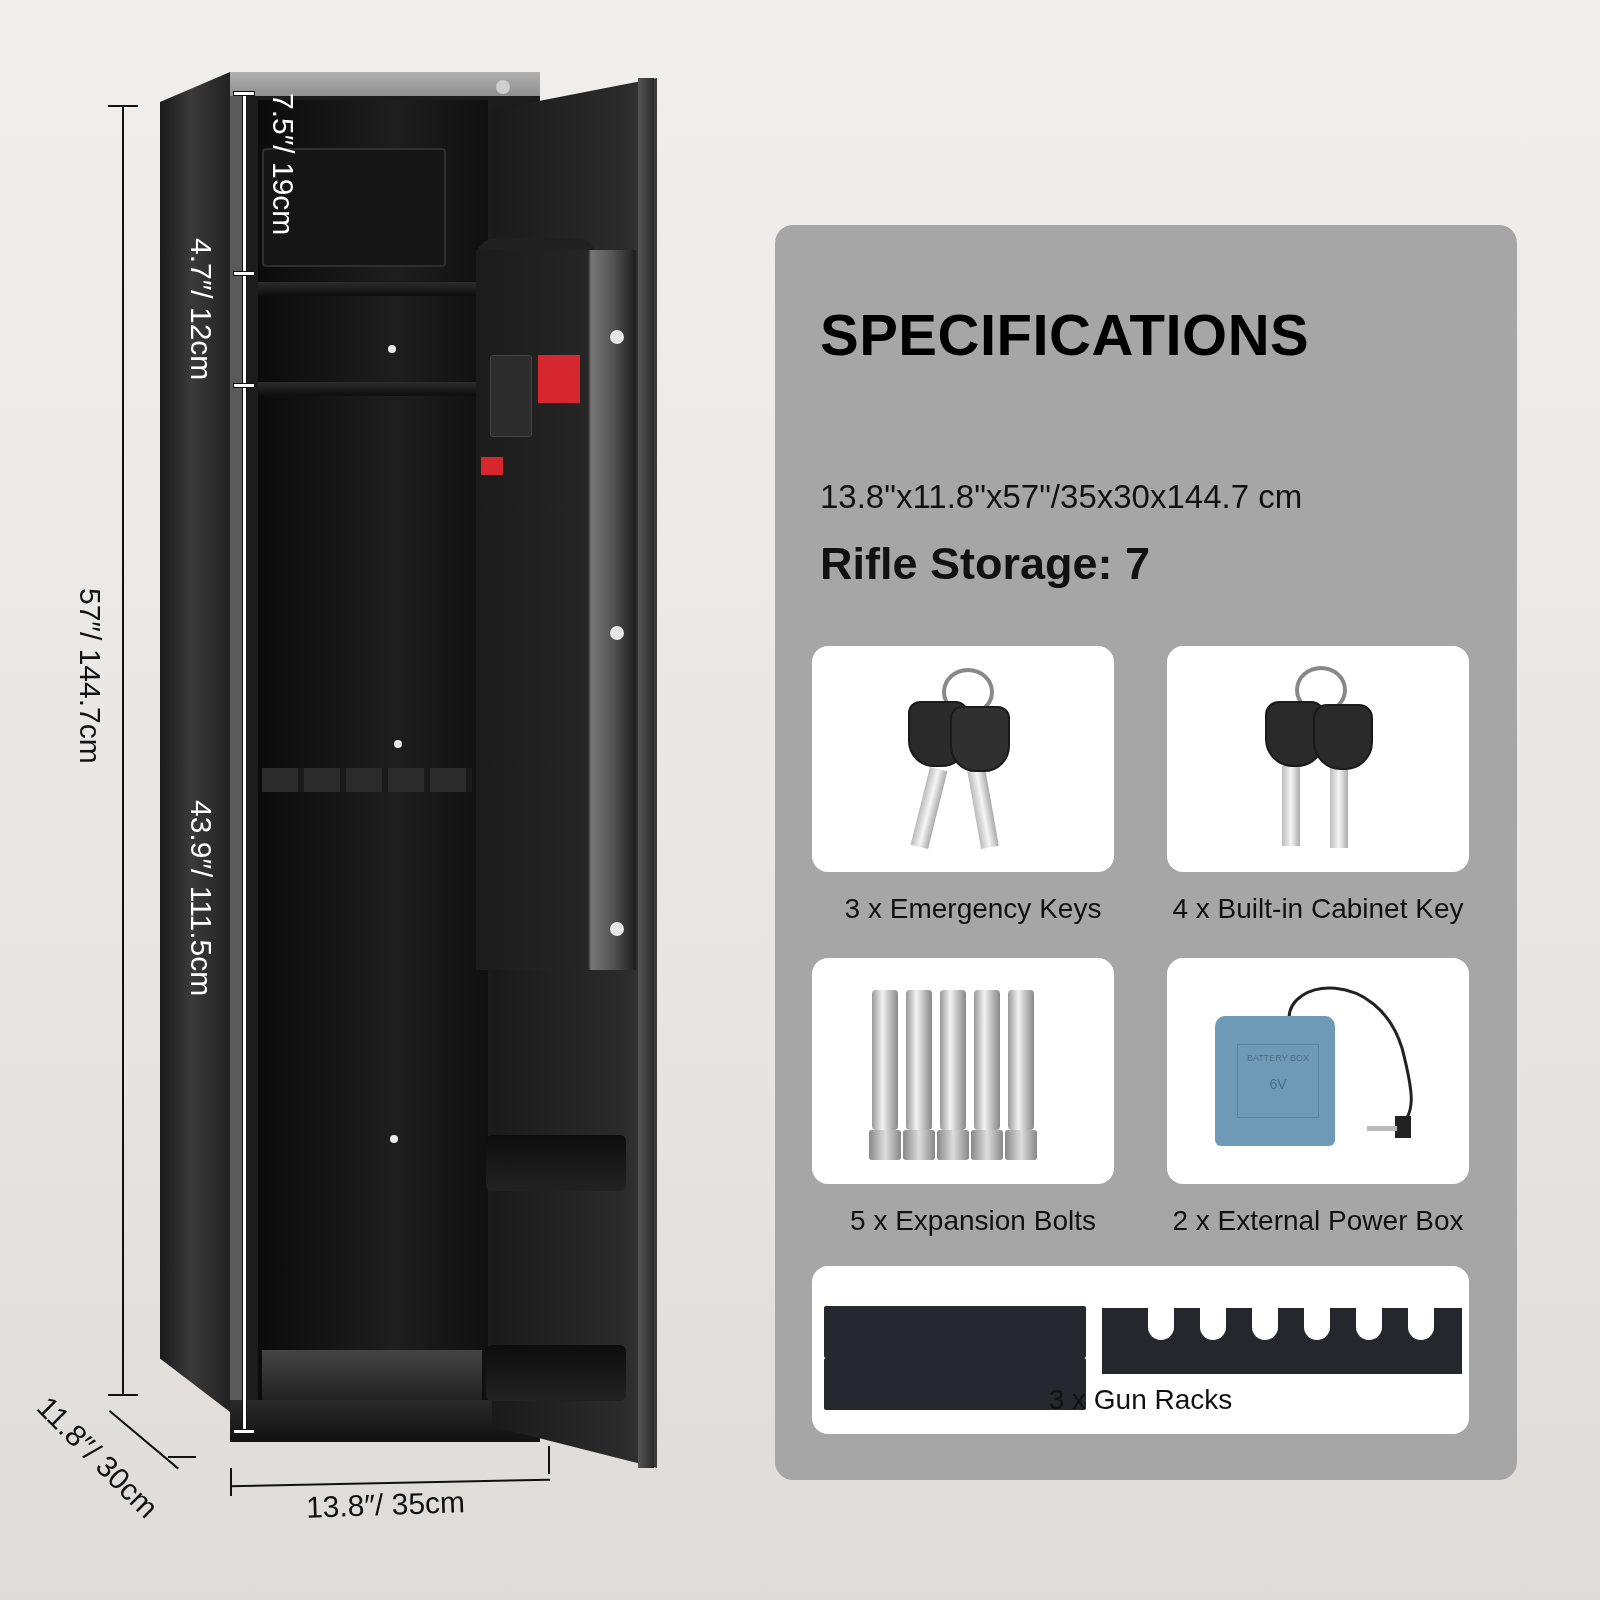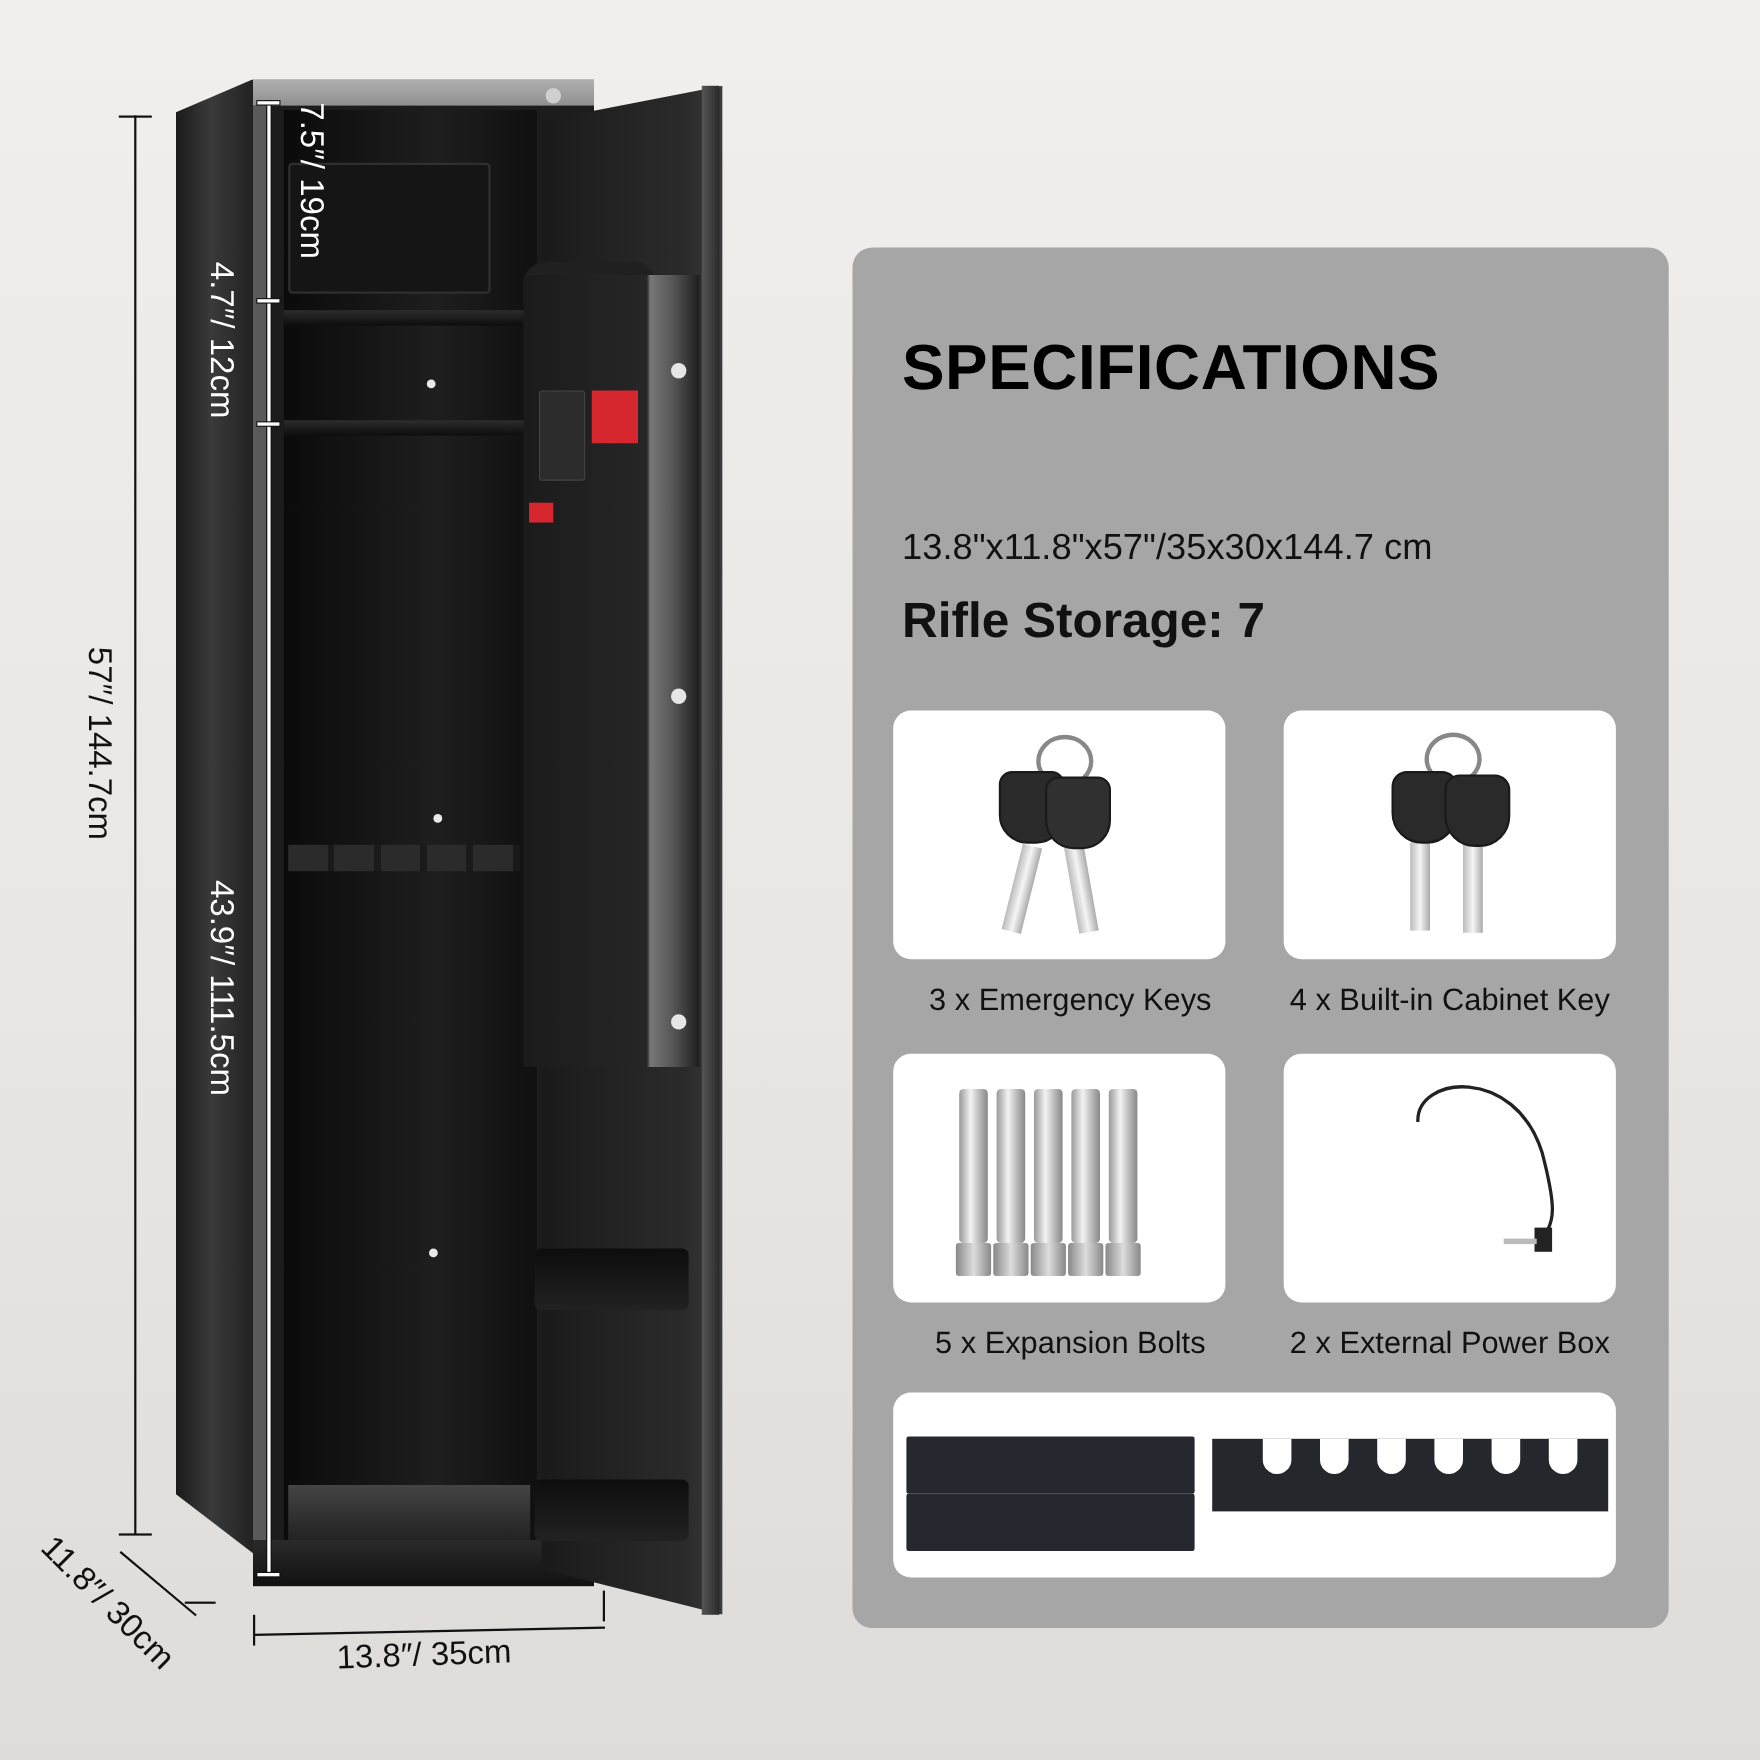--- a/index.html
+++ b/index.html
@@ -254,27 +254,34 @@
   </div>
 </div>
 <div class="abs card-caption" style="left:812px; top:1205px; width:322px;">5 x Expansion Bolts</div>
 
 <div class="abs card" style="left:1167px; top:958px; width:302px; height:226px;">
   <svg class="abs" style="left:0; top:0;" width="302" height="226">
     <path d="M122 62 C 120 20, 210 10, 235 90 C 248 140, 245 150, 240 160" stroke="#222" stroke-width="3" fill="none"></path>
     <rect x="228" y="158" width="16" height="22" fill="#222"></rect>
     <rect x="200" y="168" width="30" height="5" fill="#bbb"></rect>
   </svg>
+  <div class="abs battery" style="left:48px; top:58px;">
+    <div class="abs battery-inner" style="left:22px; top:28px;">
+      <div>BATTERY BOX</div>
+      <div style="font-size:14px;">6V</div>
+    </div>
+  </div>
 </div>
 <div class="abs card-caption" style="left:1157px; top:1205px; width:322px;">2 x External Power Box</div>
 
 <div class="abs card" style="left:812px; top:1266px; width:657px; height:168px;">
   <div class="abs foam-rack" style="left:12px; top:40px; width:262px;"></div>
   <div class="abs foam-rack" style="left:12px; top:92px; width:262px;"></div>
   <div class="abs comb-rack" style="left:290px; top:42px; width:360px;">
     <div class="abs comb-slot" style="left:46px; top:0;"></div>
     <div class="abs comb-slot" style="left:98px; top:0;"></div>
     <div class="abs comb-slot" style="left:150px; top:0;"></div>
     <div class="abs comb-slot" style="left:202px; top:0;"></div>
     <div class="abs comb-slot" style="left:254px; top:0;"></div>
     <div class="abs comb-slot" style="left:306px; top:0;"></div>
   </div>
+  <div class="abs card-caption" style="left:0; top:118px; width:657px;">3 x Gun Racks</div>
 </div>
 
 </body></html>

